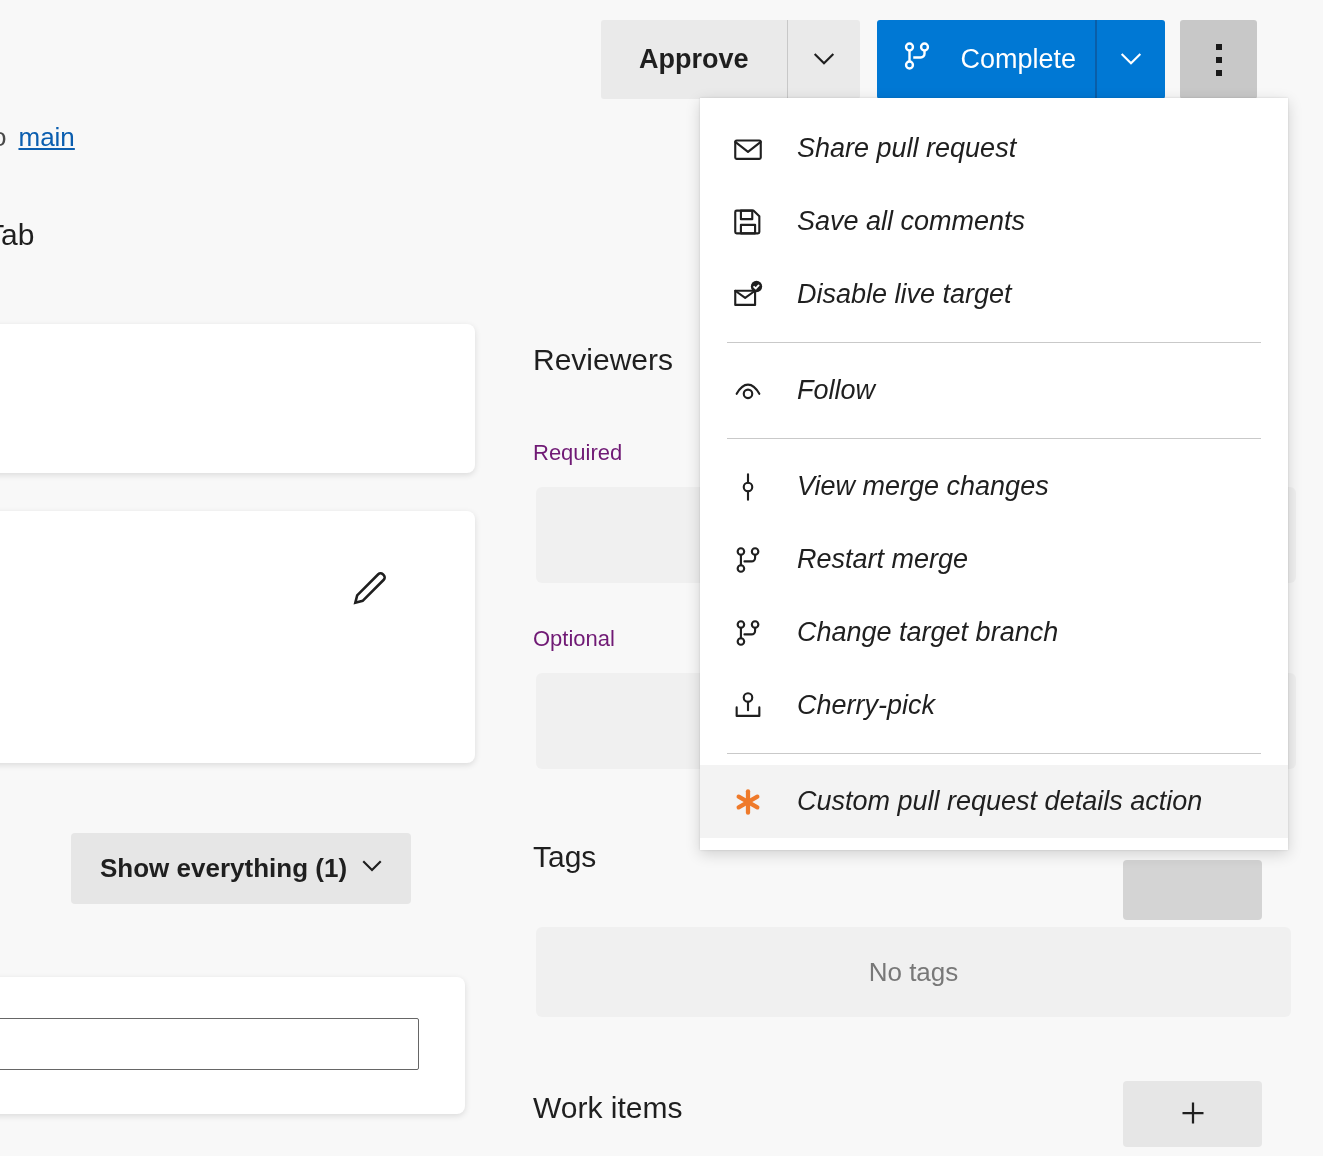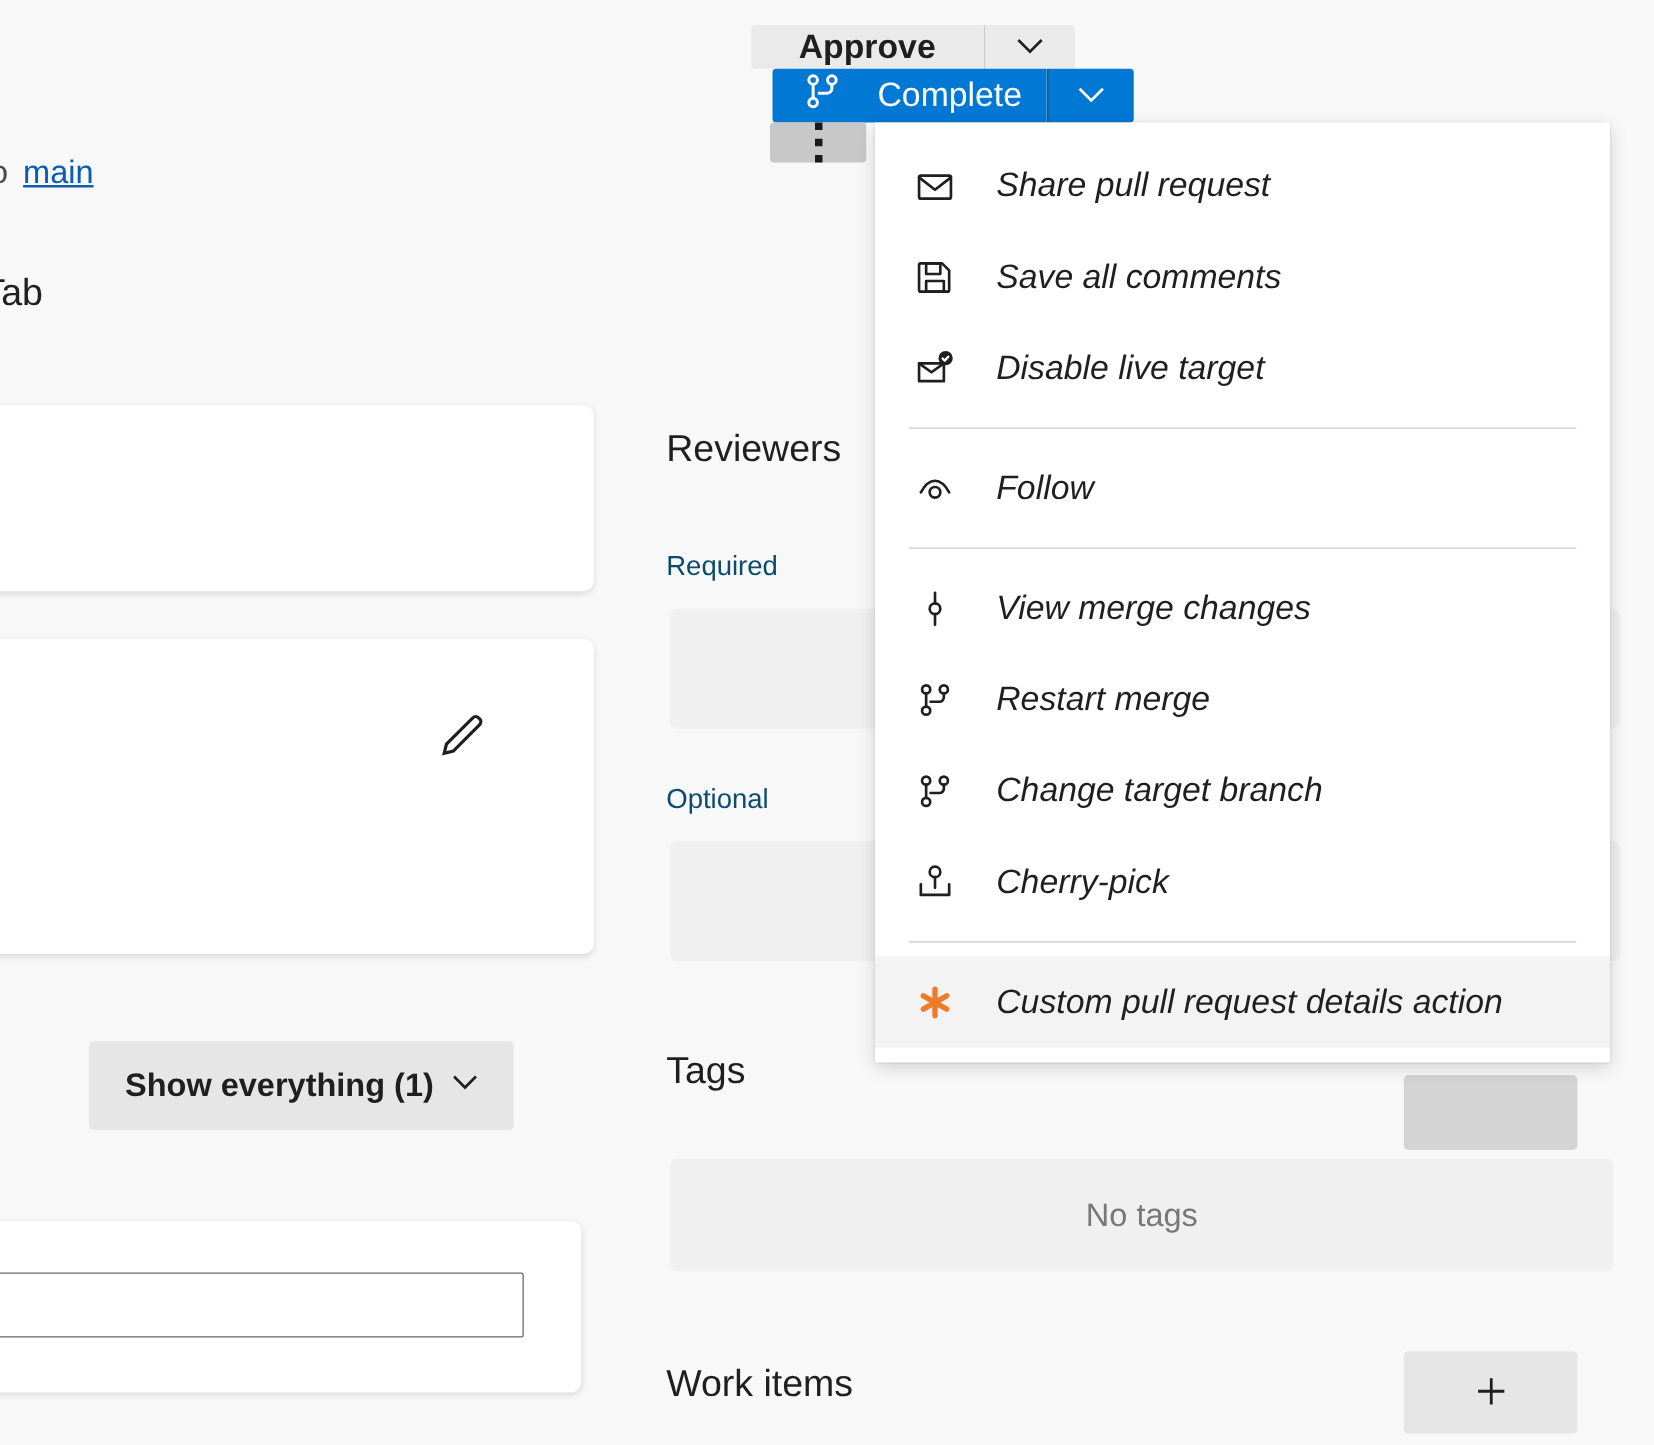--- a/index.html
+++ b/index.html
@@ -6,21 +6,21 @@
   html, body {
     width: 1323px; height: 1156px;
     overflow: hidden;
     background: #f8f8f8;
     font-family: "Liberation Sans", sans-serif;
     -webkit-font-smoothing: antialiased;
   }
   #root { position: relative; width: 1323px; height: 1156px; }
 
   
-  .toolbar { position: absolute; top: 20px; left: 601px; display: flex; align-items: stretch; height: 79px; flex-direction: column; }
+  .toolbar { position: absolute; top: 20px; left: 601px; display: flex; align-items: stretch; height: 79px; }
   .btn-approve-group { display: flex; align-items: stretch; }
   .btn-approve {
     background: #eaeaea; color: #1f1f1f;
     font-size: 27px; font-weight: 700;
     padding: 0 38px; display: flex; align-items: center; justify-content: center;
     border: none; cursor: pointer; border-radius: 3px 0 0 3px;
     font-family: "Liberation Sans", sans-serif;
   }
   .btn-approve-caret {
     background: #eaeaea; width: 73px; display: flex; align-items: center; justify-content: center;
@@ -76,21 +76,21 @@
     border: 1.5px solid #666; background: #fff; border-radius: 2px;
     font-family: "Liberation Sans", sans-serif; font-size: 20px; padding: 0 10px;
   }
 
   
   .section-title { position: absolute; font-size: 30px; color: #1f1f1f; }
   #title-reviewers { top: 343px; left: 533px; }
   #title-tags { top: 840px; left: 533px; }
   #title-workitems { top: 1091px; left: 533px; }
 
-  .sub-label { position: absolute; font-size: 22px; color: #0c4a6e; }
+  .sub-label { position: absolute; font-size: 22px; color: #701a75; }
   #label-required { top: 440px; left: 533px; }
   #label-optional { top: 626px; left: 533px; }
 
   .placeholder-box { position: absolute; background: #f0f0f0; border-radius: 6px; }
   #box-required { top: 487px; left: 536px; width: 760px; height: 96px; }
   #box-optional { top: 673px; left: 536px; width: 760px; height: 96px; }
   #box-tags {
     top: 927px; left: 536px; width: 755px; height: 90px;
     display: flex; align-items: center; justify-content: center;
     color: #787878; font-size: 26px;

